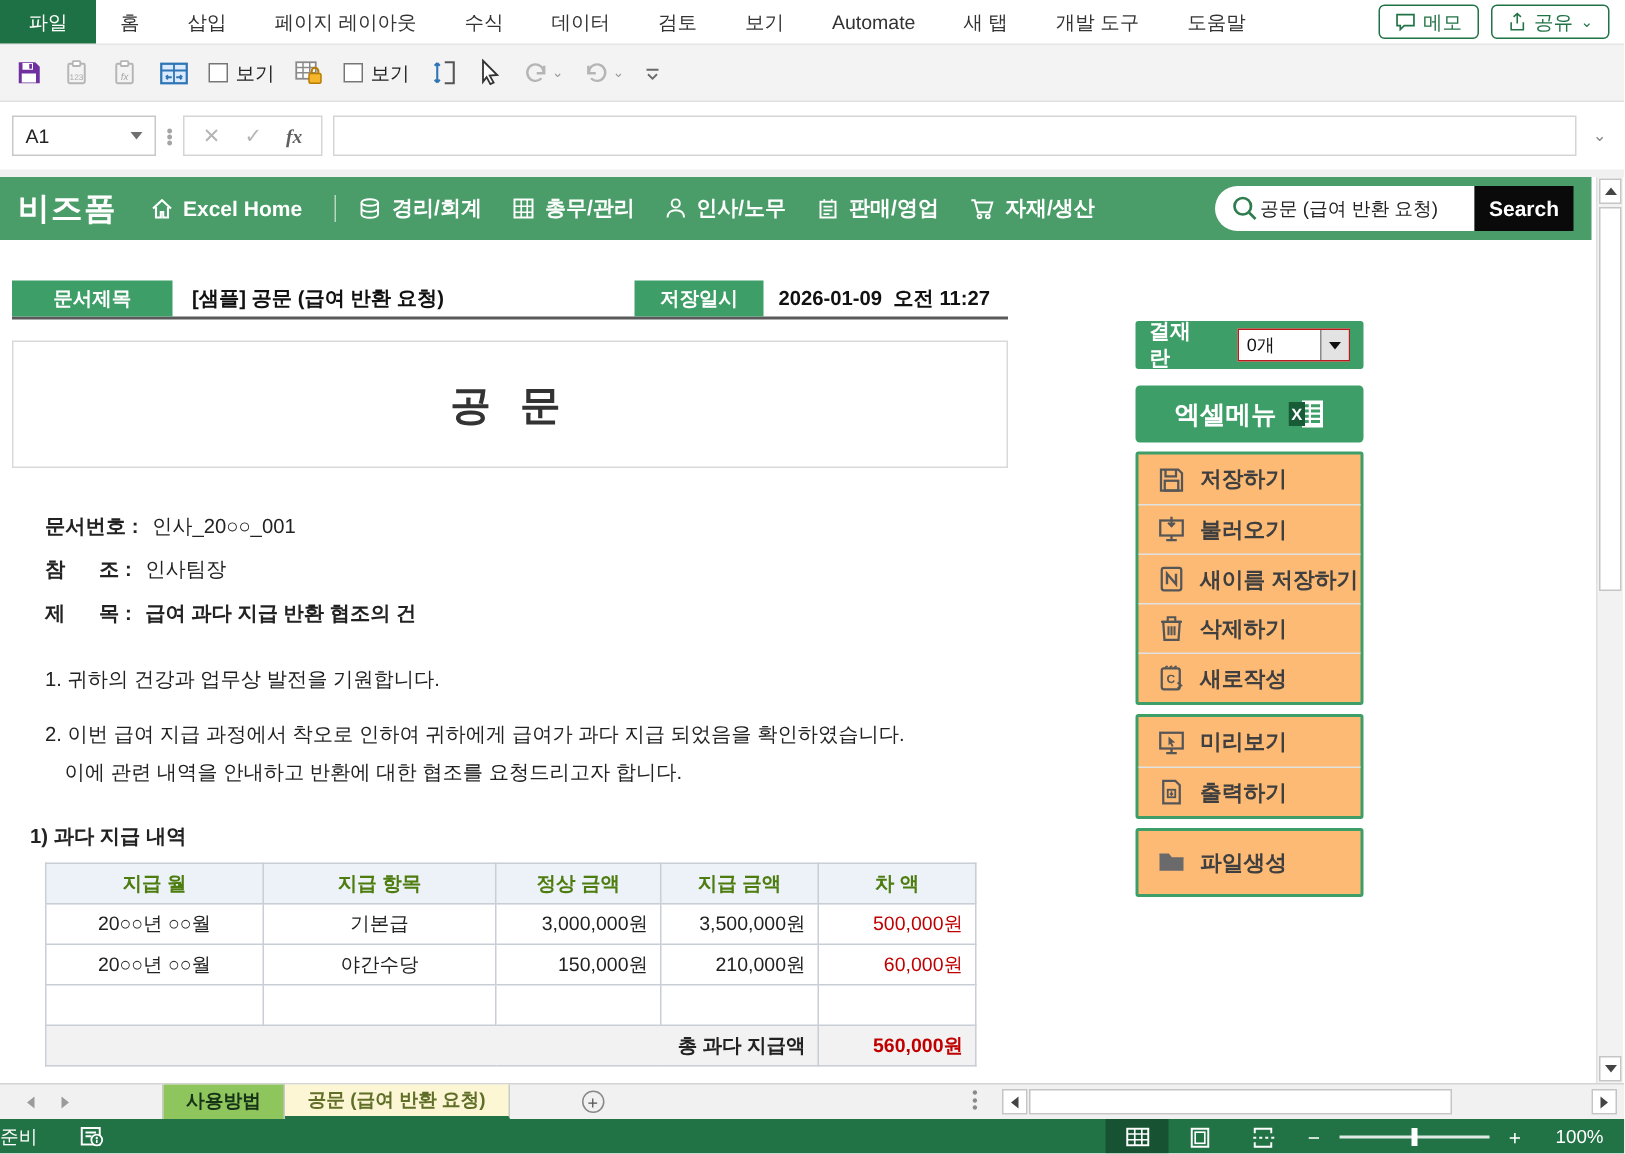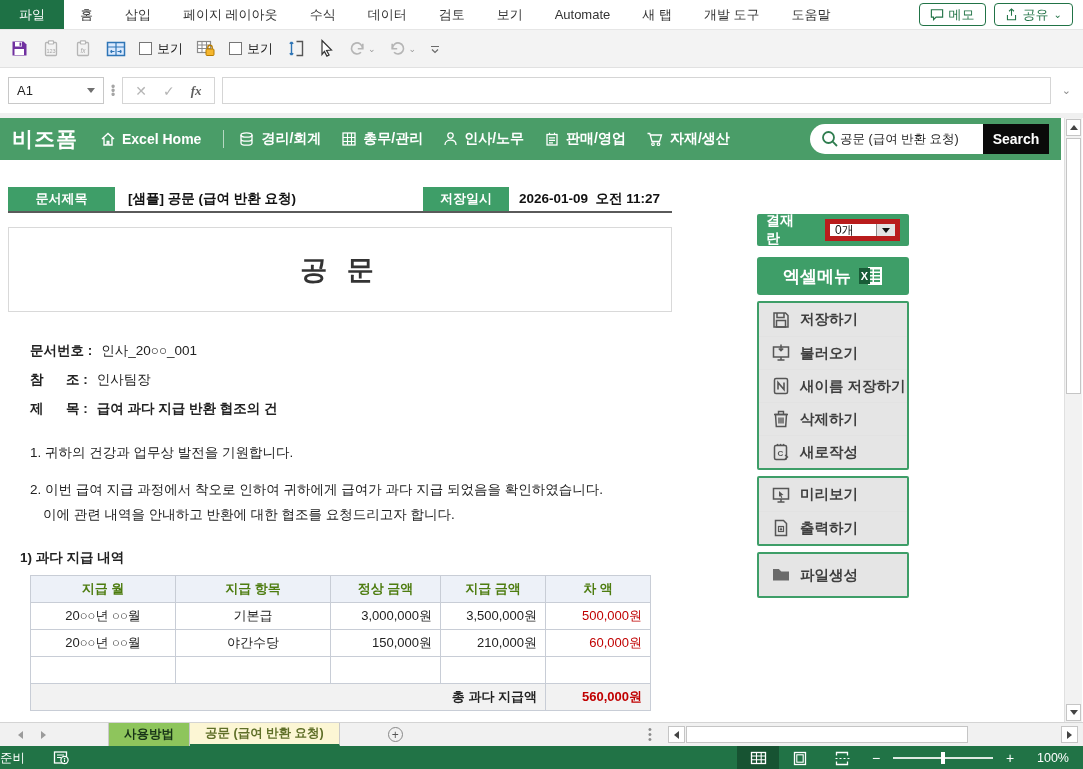--- a/index.html
+++ b/index.html
@@ -76,27 +76,27 @@
   td.c { text-align:center; } td.r { text-align:right; }
   td.red { color:#c00000; }
   tr.tfoot td { background:#f2f2f2; }
   tr.tfoot .lbl { text-align:right; font-weight:600; }
   tr.tfoot .val { text-align:right; color:#c00000; font-weight:bold; }
 
   
   .sidepanel { position:absolute; left:757px; top:54px; width:152px; }
   .approval { height:32px; background:#3e9e68; display:flex; align-items:center; padding:0 9px; gap:19px; border-radius:2px; }
   .approval .albl { color:#fff; font-weight:bold; font-size:14px; }
-  .dropdown { display:flex; height:22px; border:5px solid #b91c1c; background:#fff; width:78px; }
+  .dropdown { display:flex; height:22px; border:1px solid #b91c1c; background:#fff; width:78px; }
   .dropdown .dval { flex:1; font-size:12px; display:flex; align-items:center; padding-left:5px; color:#111; }
   .dropdown .dbtn { width:19px; background:#e3e3e3; border-left:1px solid #8a8a8a; display:flex; align-items:center; justify-content:center; }
   .dropdown .dbtn .tri { width:0; height:0; border-left:4px solid transparent; border-right:4px solid transparent; border-top:5px solid #111; }
 
   .panelheader { margin-top:11px; height:38px; background:#3e9e68; border-radius:3px; display:flex; align-items:center; justify-content:center; gap:8px; color:#fff; font-weight:bold; font-size:17px; }
-  .mgroup { margin-top:6px; border:2px solid #3e9e68; background:#e5e5e5; border-radius:2px; }
+  .mgroup { margin-top:6px; border:2px solid #3e9e68; background:#fdba74; border-radius:2px; }
   .mitem { height:33px; display:flex; align-items:center; gap:9px; padding-left:12px; font-size:14.5px; font-weight:bold; color:#3f3f3f; cursor:pointer; }
   .mitem + .mitem { border-top:1px solid #e2e2e2; }
   .mgroup.last .mitem { height:42px; }
 
   
   .vscroll { position:absolute; top:118px; right:1px; width:18px; height:604px; background:#f2f2f2; border-left:1px solid #e0e0e0; }
   .varrow { position:absolute; left:1px; width:15px; height:17px; background:#fff; border:1px solid #c5c5c5; display:flex; align-items:center; justify-content:center; }
   .varrow.up { top:1px; } .varrow.down { bottom:1px; }
   .tri-up { width:0;height:0;border-left:4px solid transparent;border-right:4px solid transparent;border-bottom:5px solid #444; }
   .tri-down { width:0;height:0;border-left:4px solid transparent;border-right:4px solid transparent;border-top:5px solid #444; }

